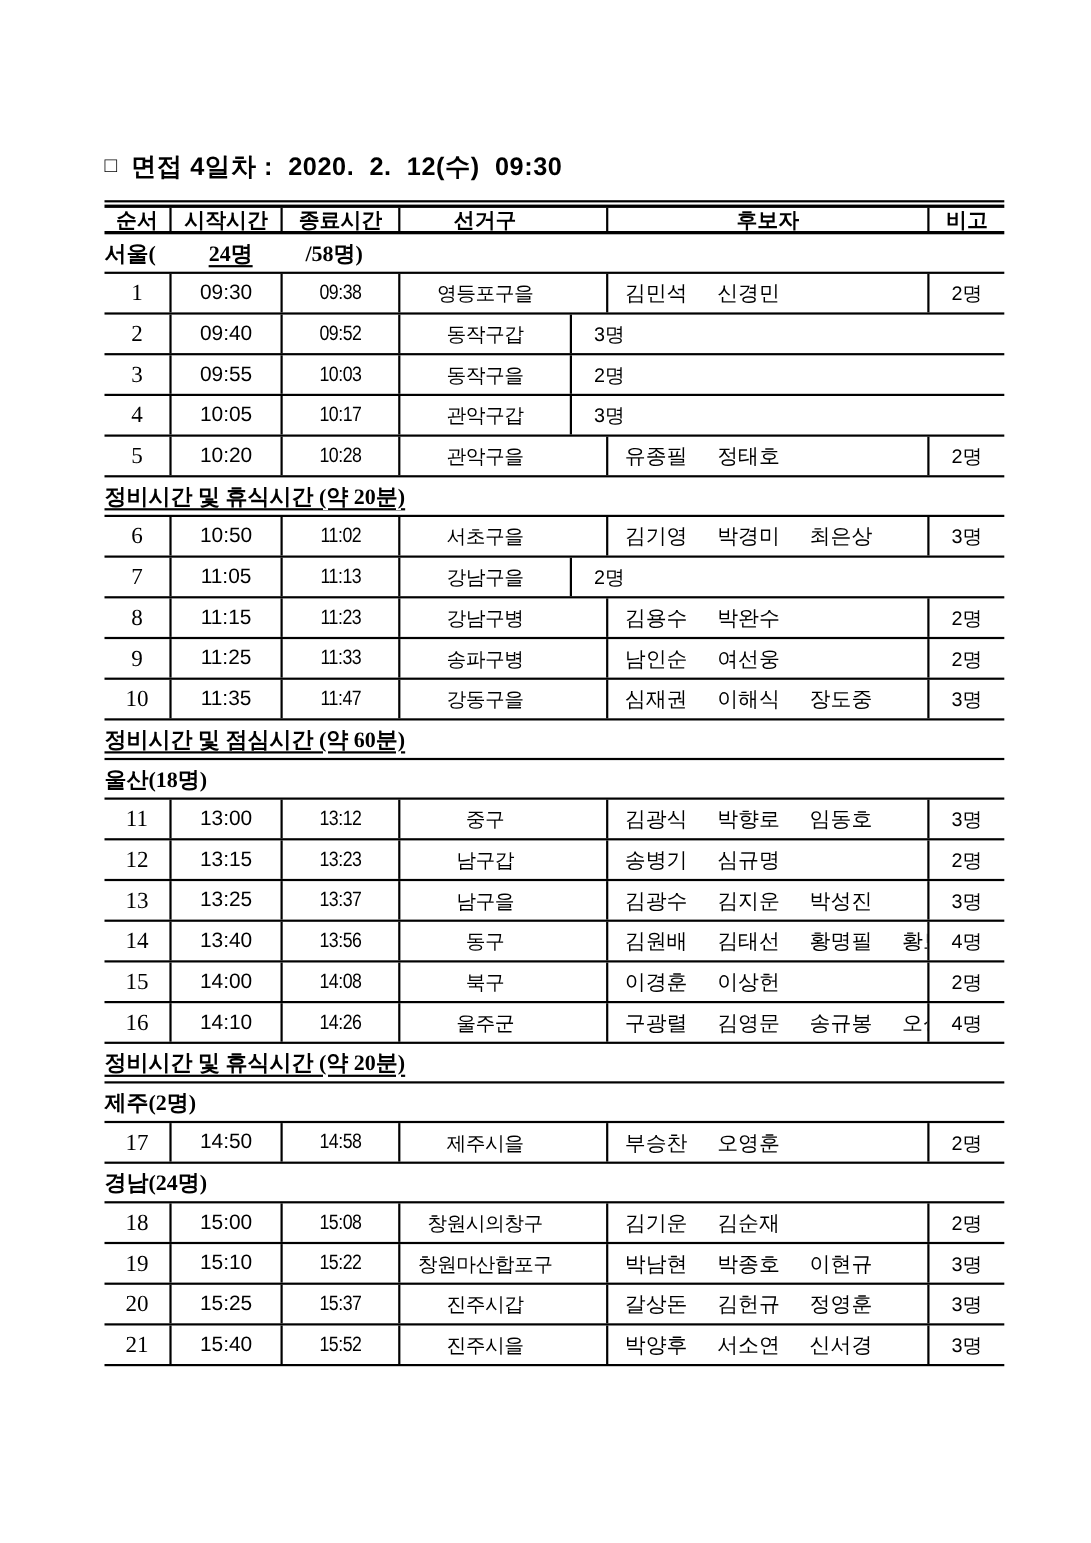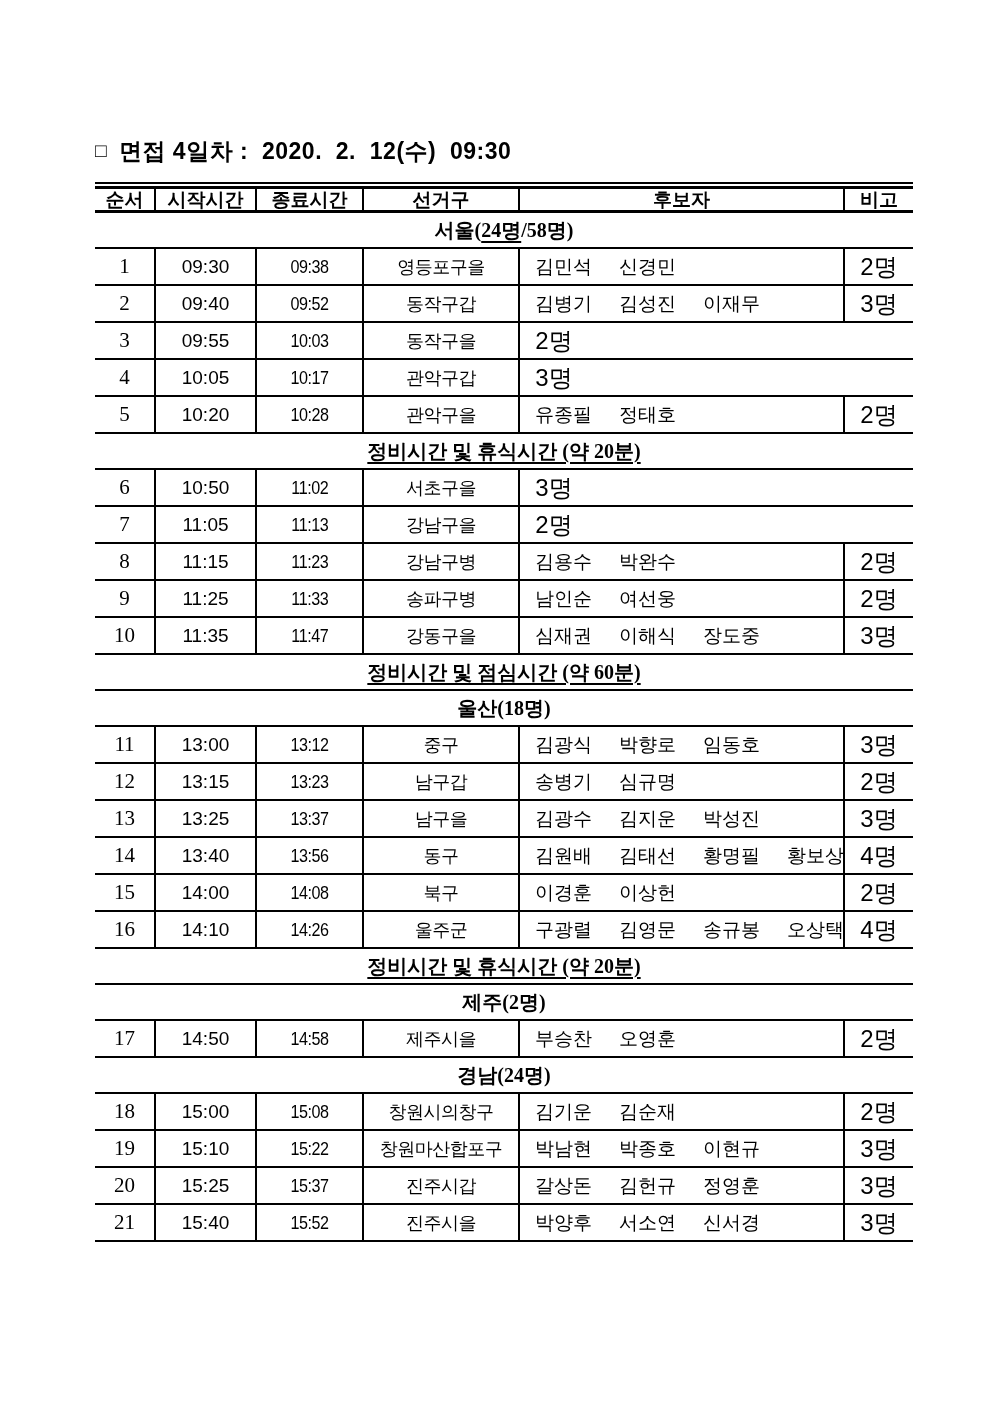--- a/index.html
+++ b/index.html
@@ -38,32 +38,33 @@
   .cell{
     display:flex;align-items:center;justify-content:center;
     font-size:19px;
     overflow:hidden;
   }
   .cell + .cell{border-left:2px solid #000;}
   .c-no{width:59px;flex:none;font-family:"Liberation Serif","DejaVu Serif",serif;font-size:21px;}
   .c-start{width:101px;flex:none;}
   .c-end{width:107px;flex:none;}
   .c-district{width:156px;flex:none;font-size:18px;letter-spacing:-0.5px;}
-  .c-cand{flex:1;justify-content:flex-start;padding-left:15px;gap:27px;}
-  .c-note{width:70px;flex:none;font-size:24px;}
+  .c-cand{flex:1;justify-content:flex-start;padding-left:15px;gap:27px;margin-left:33px;}
+  .c-note{width:70px;flex:none;font-size:18px;}
   .header-row .cell{font-size:19px;letter-spacing:0;}
   .condensed{display:inline-block;transform:scaleX(0.85);letter-spacing:-0.5px;}
   .cand{white-space:nowrap;}
   .band{
     height:36px;
-    display:flex;align-items:center;justify-content:center;
+    display:flex;align-items:center;
     border-bottom:2px solid #000;
     font-family:"Liberation Serif","DejaVu Serif",serif;
     font-weight:bold;font-size:20px;
     letter-spacing:0;
+    gap:48px;
   }
   .band .u{
     text-decoration:underline;
     text-decoration-thickness:2px;
     text-underline-offset:4px;
   }
   .band span{white-space:pre;}
 </style>
 </head>
 <body>
@@ -120,25 +121,20 @@
           </div>
           <div class="cell c-start">
             <span>09:40</span>
           </div>
           <div class="cell c-end">
             <span class="condensed">09:52</span>
           </div>
           <div class="cell c-district">
             <span>동작구갑</span>
           </div>
-          <div class="cell c-cand">
-            <span class="cand">김병기</span>
-            <span class="cand">김성진</span>
-            <span class="cand">이재무</span>
-          </div>
           <div class="cell c-note">
             <span>3명</span>
           </div>
         </div>
         <div class="row">
           <div class="cell c-no">
             <span>3</span>
           </div>
           <div class="cell c-start">
             <span>09:55</span>
@@ -199,20 +195,25 @@
             <span>6</span>
           </div>
           <div class="cell c-start">
             <span>10:50</span>
           </div>
           <div class="cell c-end">
             <span class="condensed">11:02</span>
           </div>
           <div class="cell c-district">
             <span>서초구을</span>
+          </div>
+          <div class="cell c-cand">
+            <span class="cand">김기영</span>
+            <span class="cand">박경미</span>
+            <span class="cand">최은상</span>
           </div>
           <div class="cell c-note">
             <span>3명</span>
           </div>
         </div>
         <div class="row">
           <div class="cell c-no">
             <span>7</span>
           </div>
           <div class="cell c-start">

